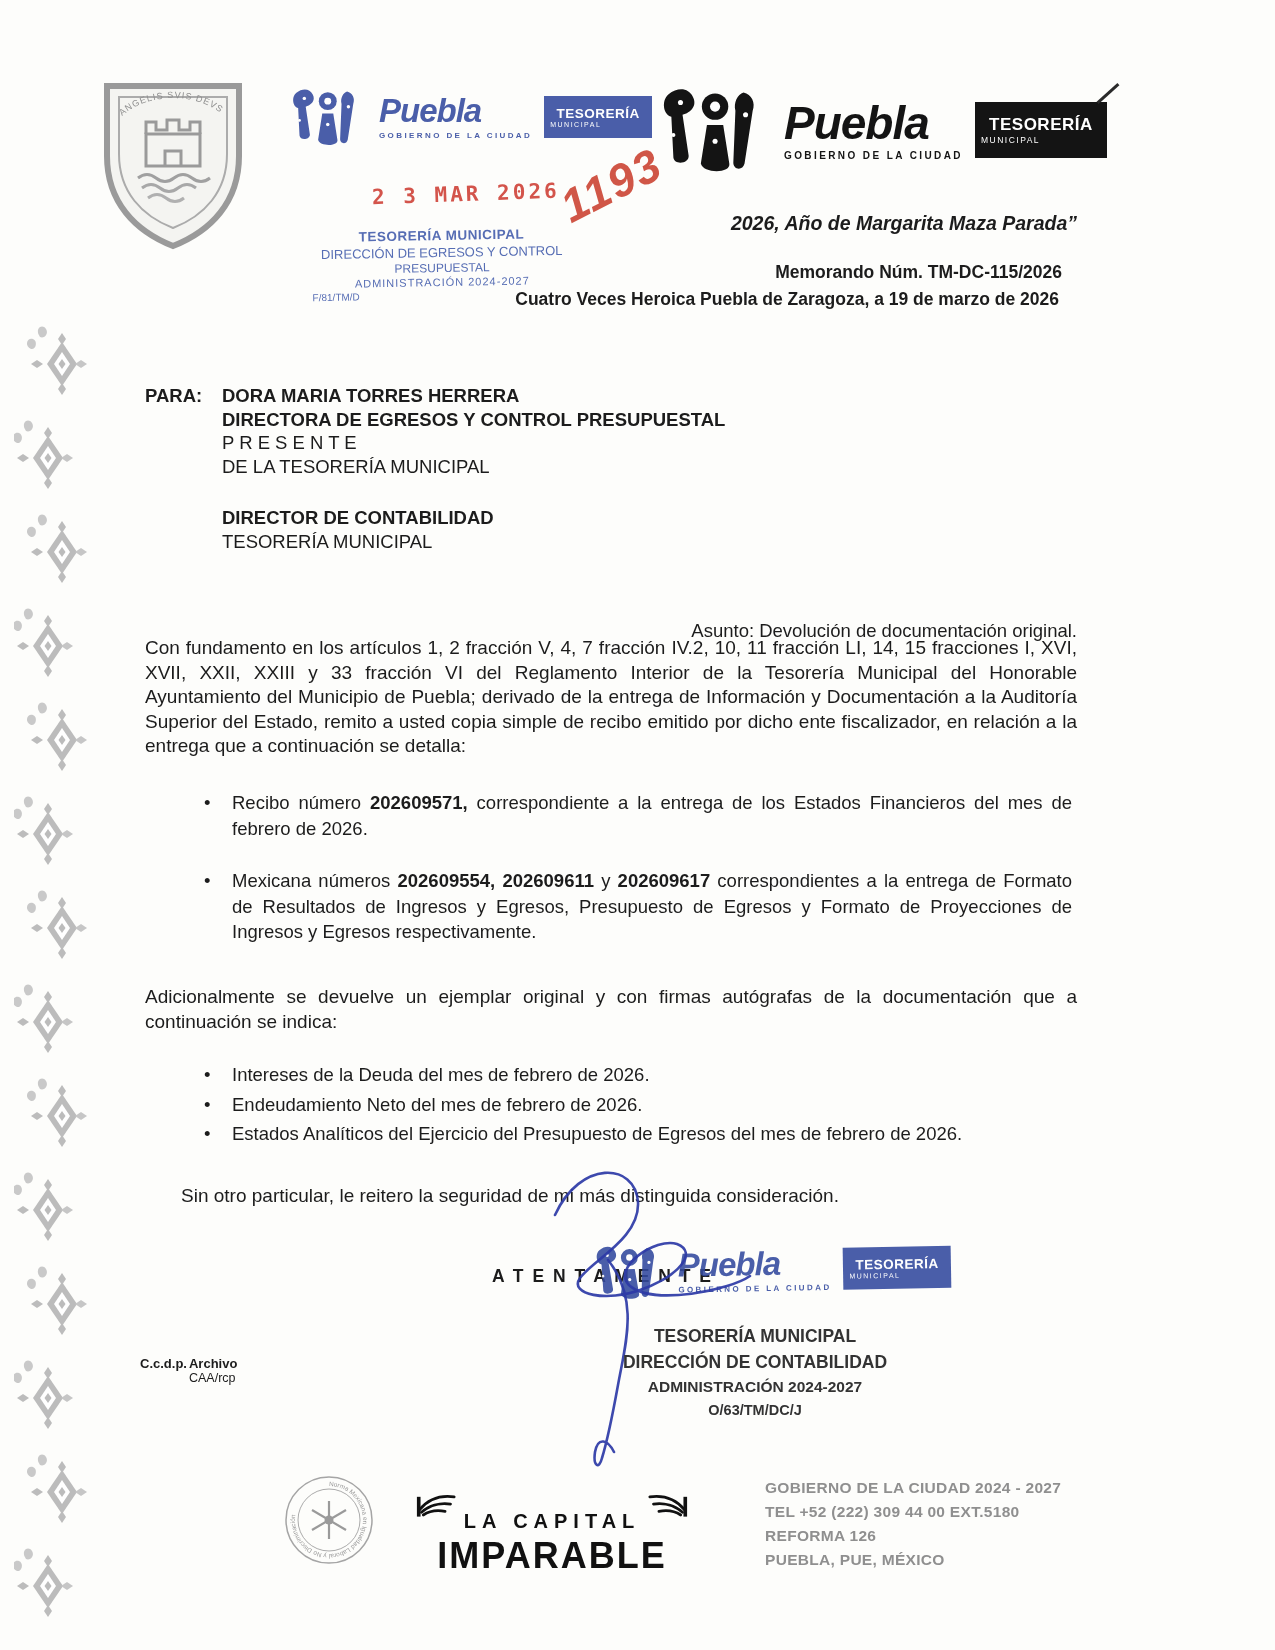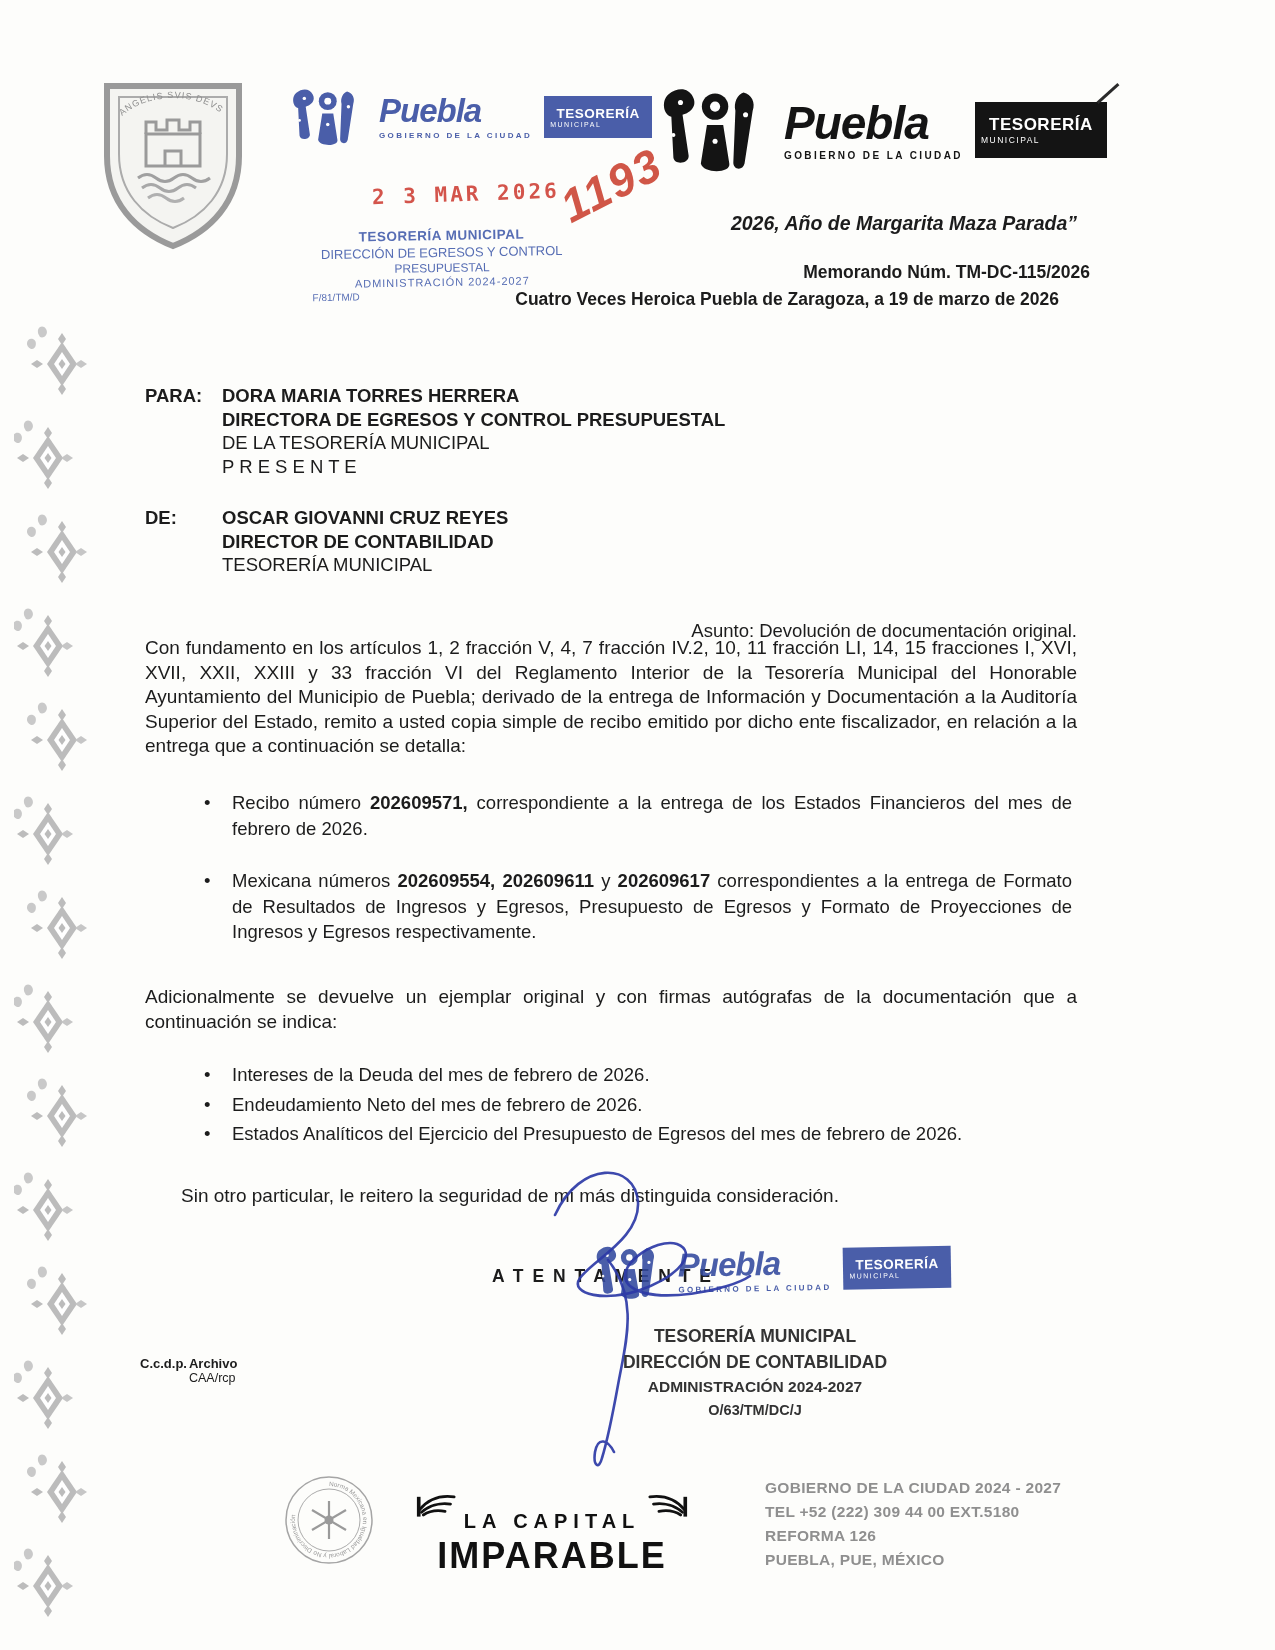--- a/index.html
+++ b/index.html
@@ -198,36 +198,33 @@
   <div class="abs tagline" style="left:145px; top:212px;">2026, Año de Margarita Maza Parada”</div>
 
   <div class="abs stampblock" style="left:292px; top:228px; width:300px;">
     <div class="s1">TESORERÍA MUNICIPAL</div>
     <div class="s2">DIRECCIÓN DE EGRESOS Y CONTROL</div>
     <div class="s3">PRESUPUESTAL</div>
     <div class="s4">ADMINISTRACIÓN 2024-2027</div>
     <div class="s5">F/81/TM/D</div>
   </div>
 
-  <div class="abs memo-line" style="left:158px; top:262px;">Memorando Núm. TM-DC-115/2026</div>
+  <div class="abs memo-line" style="left:130px; top:262px;">Memorando Núm. TM-DC-115/2026</div>
   <div class="abs memo-line" style="left:127px; top:289px;">Cuatro Veces Heroica Puebla de Zaragoza, a 19 de marzo de 2026</div>
 
   <div class="abs addr" style="left:145px; top:384px;">
     <div>
       <span class="lbl">PARA:</span><span class="bold">DORA MARIA TORRES HERRERA</span>
     </div>
     <div class="indent bold">DIRECTORA DE EGRESOS Y CONTROL PRESUPUESTAL</div>
+    <div class="indent">P R E S E N T E</div>
     <div class="indent">DE LA TESORERÍA MUNICIPAL</div>
-    <div class="indent">P R E S E N T E</div>
   </div>
 
   <div class="abs addr" style="left:145px; top:506px;">
-    <div>
-      <span class="lbl">DE:</span><span class="bold">OSCAR GIOVANNI CRUZ REYES</span>
-    </div>
     <div class="indent bold">DIRECTOR DE CONTABILIDAD</div>
     <div class="indent">TESORERÍA MUNICIPAL</div>
   </div>
 
   <div class="abs subject" style="left:145px; top:588px;margin-top:32px;">Asunto: Devolución de documentación original.</div>
 
   <div class="abs para" style="left:145px; top:636px;">Con fundamento en los artículos 1, 2 fracción V, 4, 7 fracción IV.2, 10, 11 fracción LI, 14, 15 fracciones I, XVI, XVII, XXII, XXIII y 33 fracción VI del Reglamento Interior de la Tesorería Municipal del Honorable Ayuntamiento del Municipio de Puebla; derivado de la entrega de Información y Documentación a la Auditoría Superior del Estado, remito a usted copia simple de recibo emitido por dicho ente fiscalizador, en relación a la entrega que a continuación se detalla:</div>
 
   <ul class="abs blist first" style="left:200px; top:790px;">
     <li><span>Recibo número </span><b>202609571,</b><span> correspondiente a la entrega de los Estados Financieros del mes de febrero de 2026.</span></li>

